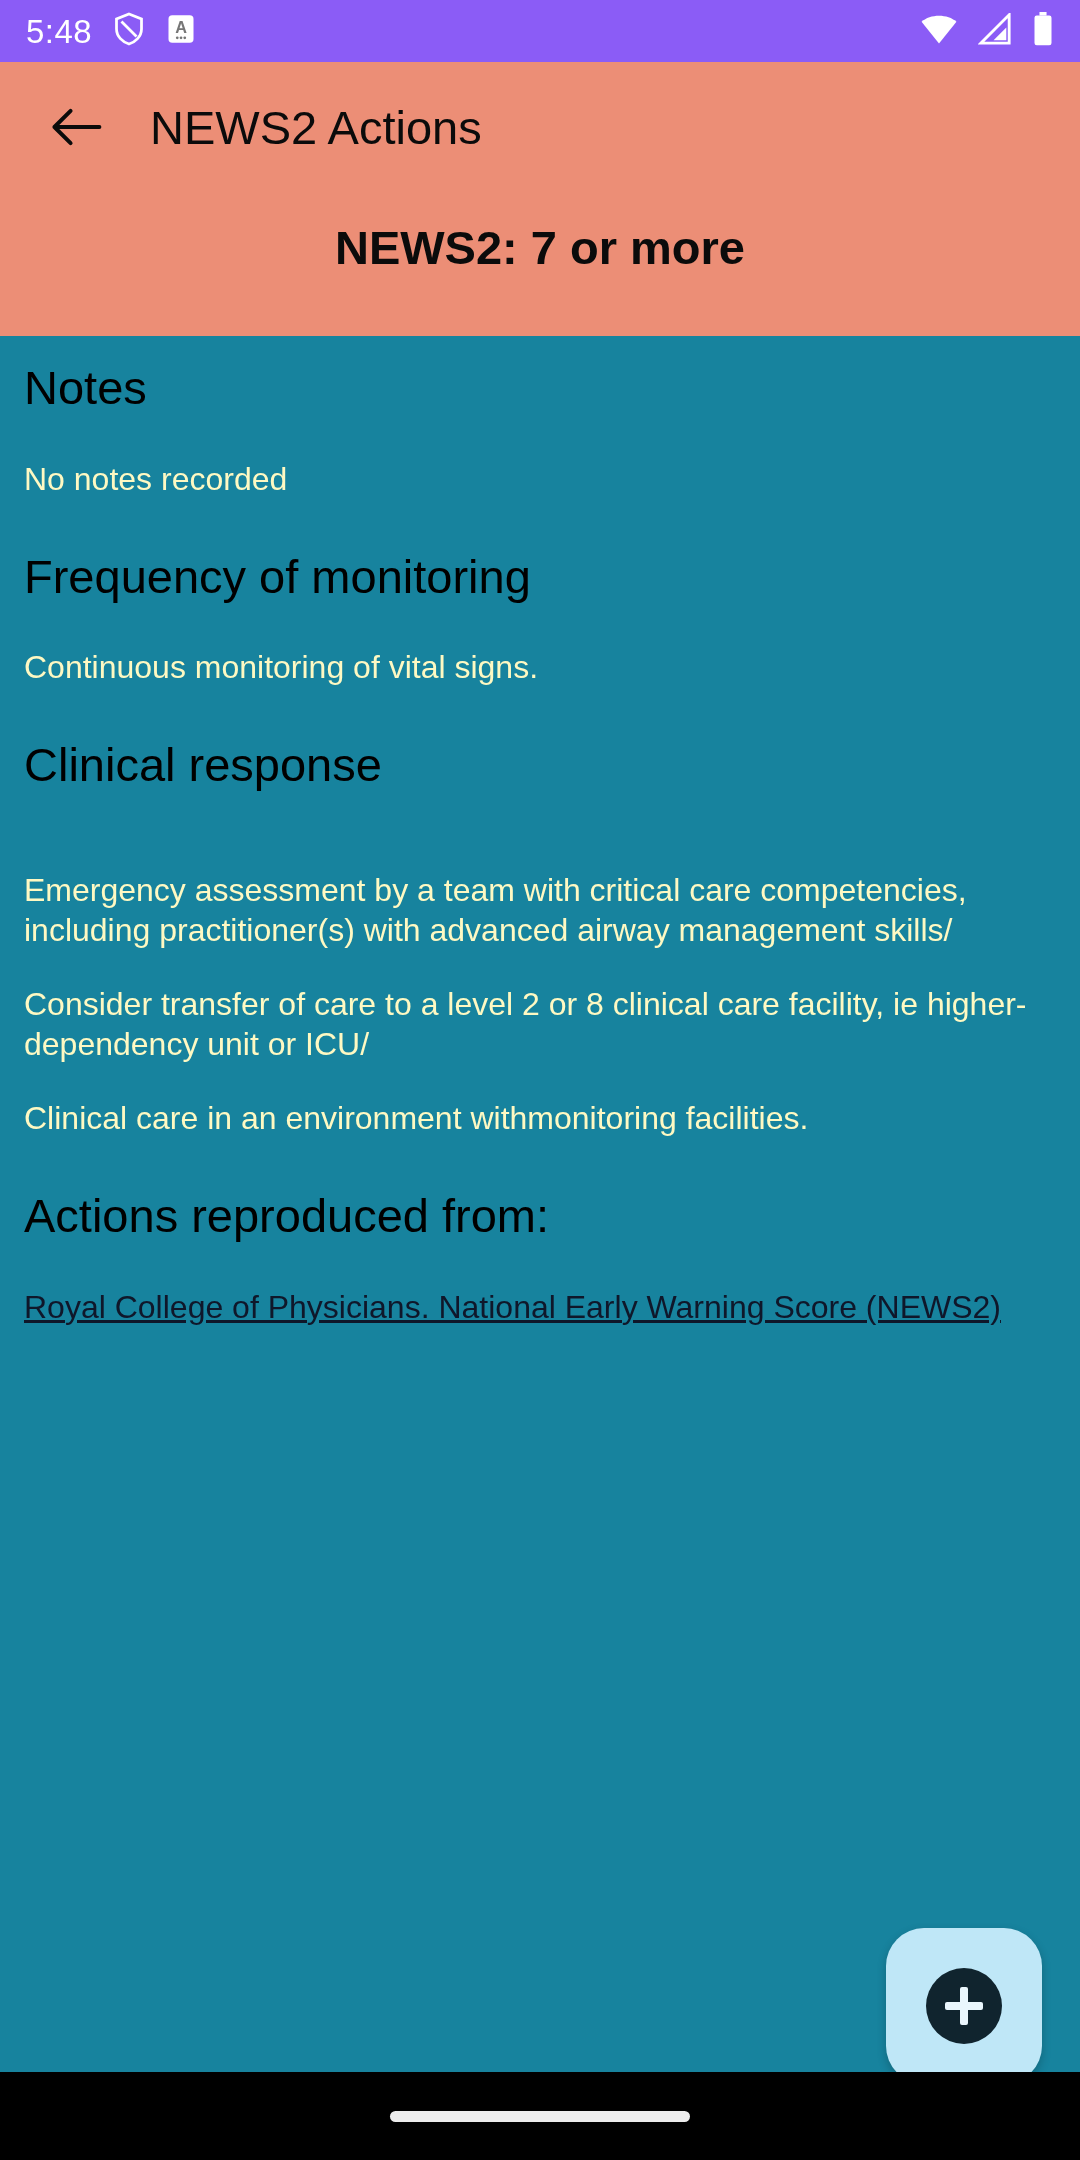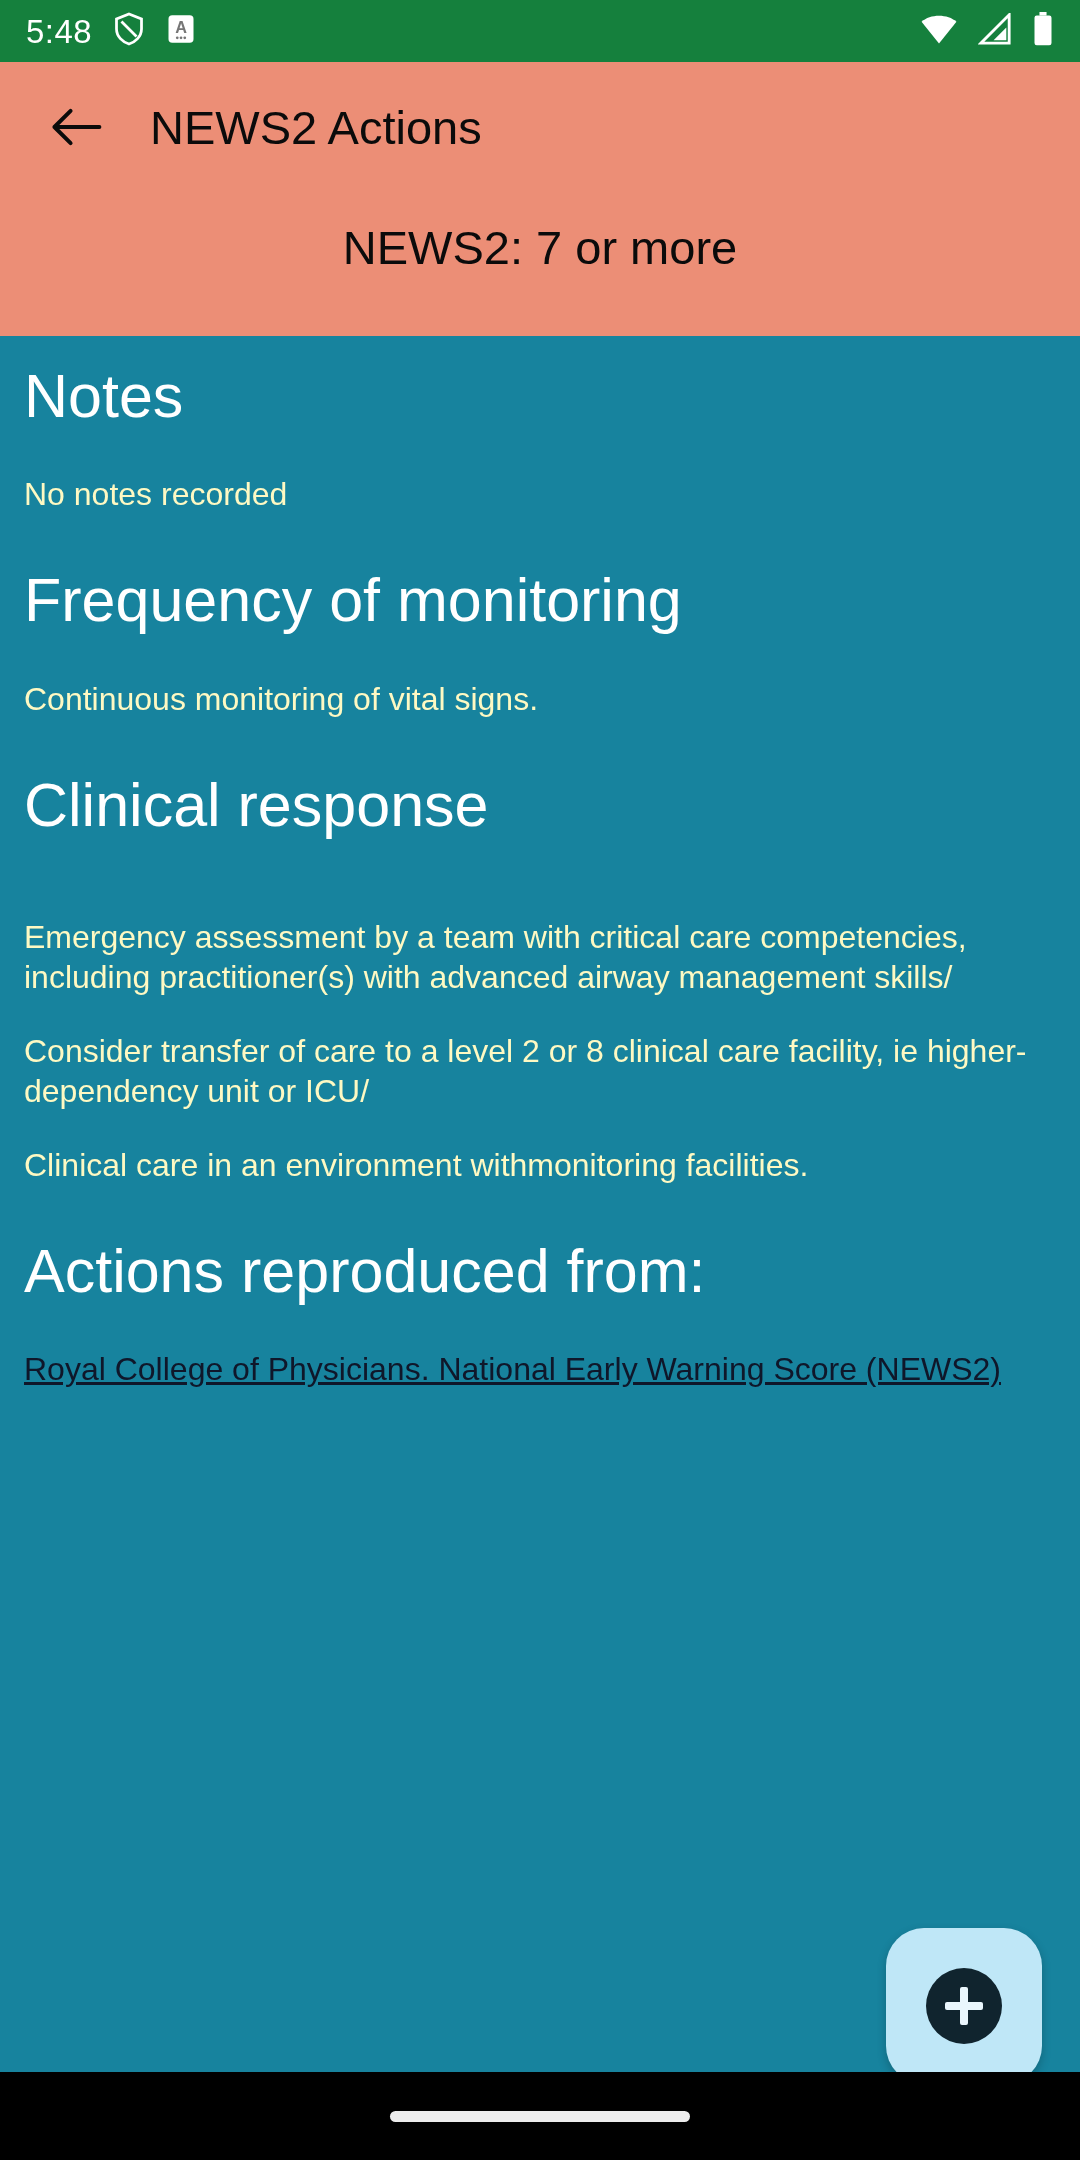--- a/index.html
+++ b/index.html
@@ -7,21 +7,21 @@
     width:1080px; height:2160px;
     background:#000;
     font-family:"Liberation Sans", sans-serif;
     overflow:hidden;
   }
   .phone { position:relative; width:1080px; height:2160px; background:#000; }
 
   
   .statusbar{
     position:absolute; top:0; left:0; width:1080px; height:62px;
-    background:#15803d; display:flex; align-items:center;
+    background:#8b5cf6; display:flex; align-items:center;
     padding:0 26px;
   }
   .sb-left{ display:flex; align-items:center; gap:22px; }
   .sb-time{ color:#fff; font-size:33px; letter-spacing:.5px; line-height:1; }
   .sb-right{ margin-left:auto; display:flex; align-items:center; gap:20px; }
   .ic{ display:block; }
 
   
   .appbar{
     position:absolute; top:62px; left:0; width:1080px; height:274px;
@@ -31,30 +31,30 @@
     height:130px; display:flex; align-items:center; padding-left:44px; 
   }
   .back-btn{
     width:64px; height:64px; display:flex; align-items:center; justify-content:center;
     cursor:pointer; flex:none;
   }
   .appbar-title{
     color:#0b0b0b; font-size:47px; margin-left:42px; white-space:nowrap;
   }
   .appbar-sub{
-    text-align:center; color:#0b0b0b; font-size:47px; margin-top:28px;
+    text-align:center; color:#0b0b0b; font-size:47px; margin-top:28px;font-weight:bold;
   }
 
   
   .content{
     position:absolute; top:336px; left:0; width:1080px; height:1736px;
     background:#17839E; padding:26px 24px 0 24px; overflow:hidden;
   }
   h2.sec{
-    color:#ffffff; font-size:61px; font-weight:400; line-height:1.12;
+    color:#000000; font-size:47px; font-weight:400; line-height:1.12;
     margin:0 0 0 0;
   }
   .body{
     color:#fef9c3; font-size:32px; line-height:1.25; font-weight:400;
   }
   .gap-a{ height:44px; }   
   .gap-b{ height:52px; }   
   .gap-p{ height:34px; }   
   .link{
     color:#0f172a; font-size:32px; line-height:1.25; text-decoration:underline;

